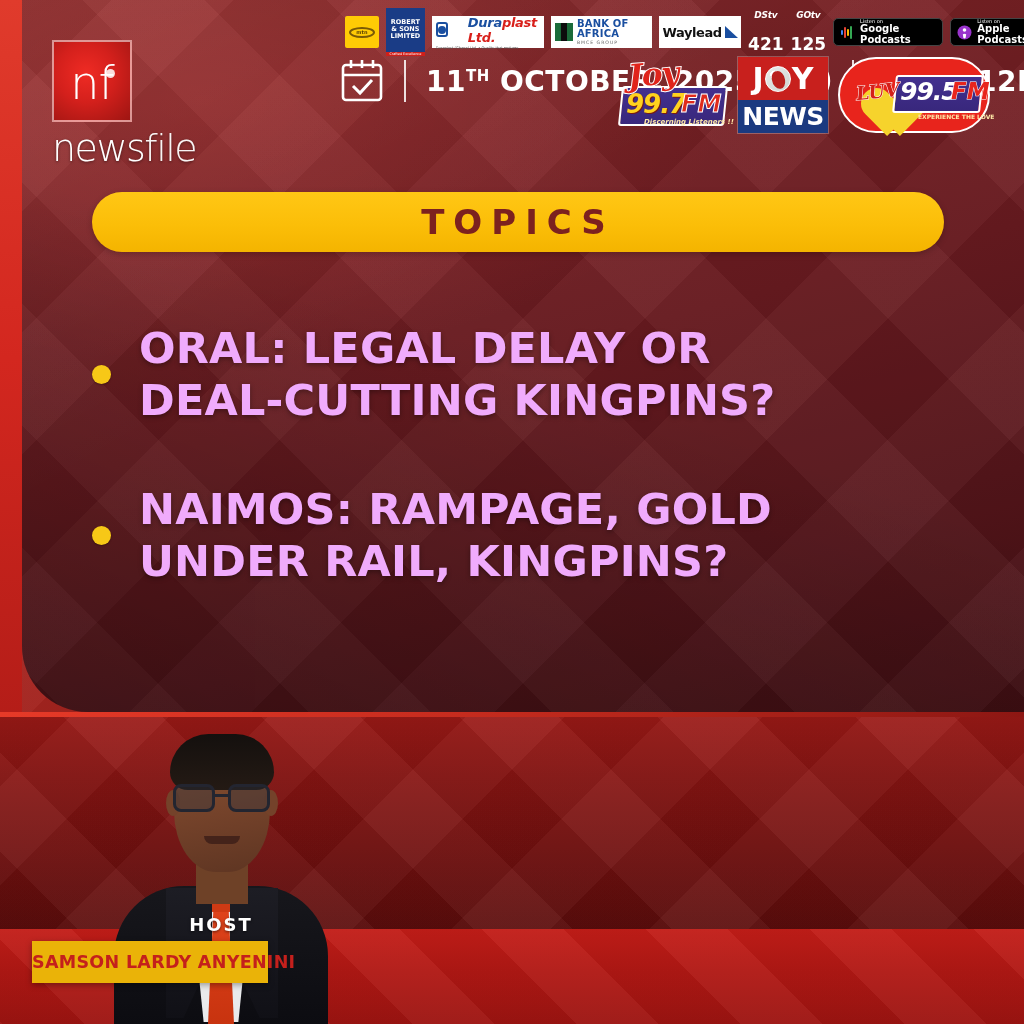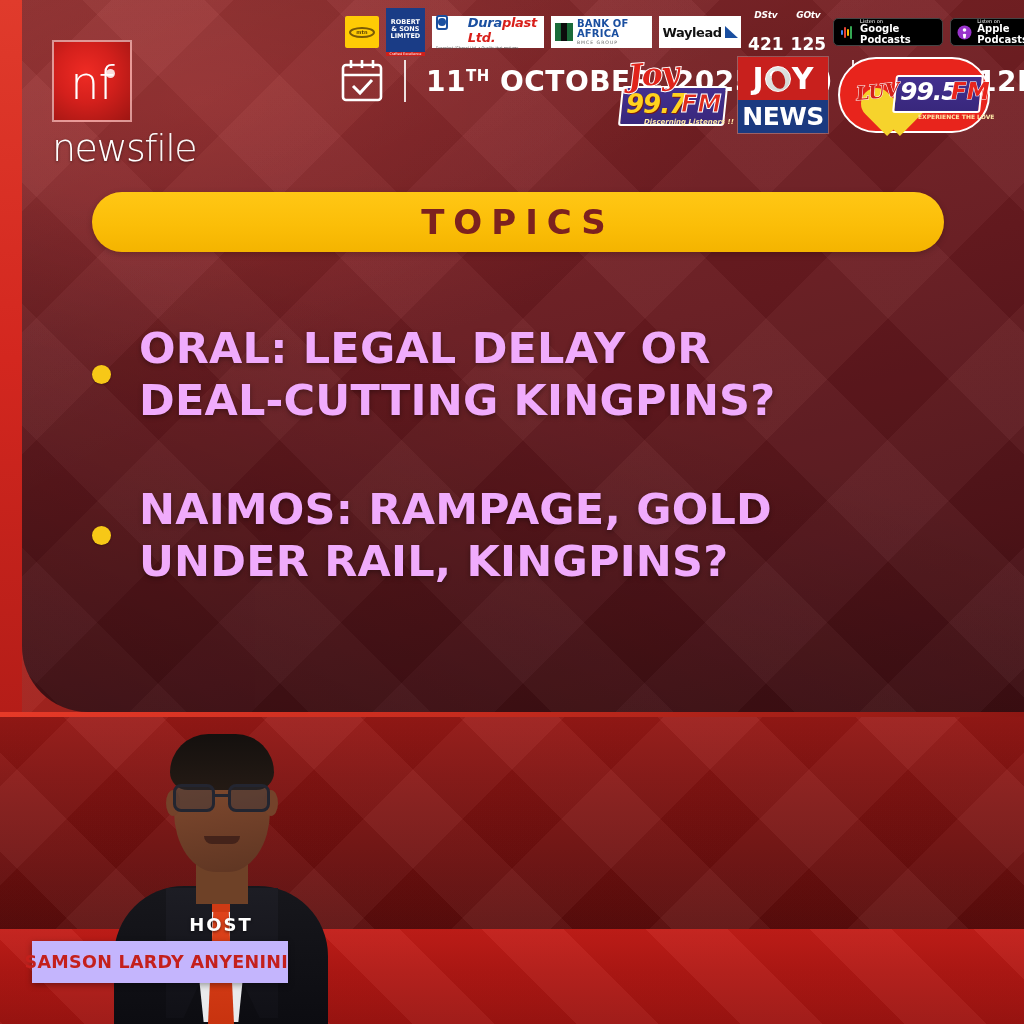--- a/index.html
+++ b/index.html
@@ -380,23 +380,23 @@
   .host-label {
     position: absolute; left: 0; right: 0; top: 196px;
     text-align: center; z-index: 9;
     font-family: "DejaVu Sans", sans-serif;
     font-weight: bold; font-size: 18px; color: #ffffff;
     letter-spacing: 2px;
     text-shadow: 0 1px 3px rgba(0,0,0,.6);
   }
   .host-namebar {
     position: absolute; left: 32px; top: 941px;
-    width: 256px; height: 42px;
-    background: #c4b5fd;
-    display: flex; align-items: center; justify-content: flex-end;
+    width: 236px; height: 42px;
+    background: #eab308;
+    display: flex; align-items: center; justify-content: flex-start;
     z-index: 12;
     box-shadow: 0 2px 6px rgba(0,0,0,.35);
   }
   .host-namebar span {
     font-family: "DejaVu Sans", sans-serif;
     font-weight: bold; font-size: 17.5px; color: #c4201c;
     letter-spacing: 0.3px; white-space: nowrap;
   }
 
   
@@ -435,21 +435,21 @@
     line-height: 1.12; text-align: center; width: 100%; padding: 11px 0;
   }
   .sp-robert .rs-bot {
     background: #d01f1a; color: #fff; font-size: 3.4px; width: 100%;
     text-align: center; line-height: 1.3;
   }
   .sp-dura {
     width: 118px; background: #ffffff; flex-direction: column;
     padding: 2px 4px; align-items: flex-start; justify-content: center;
   }
-  .sp-dura .dura-row { display: flex; align-items: flex-start; gap: 20px; }
+  .sp-dura .dura-row { display: flex; align-items: center; gap: 20px; }
   .sp-dura .dura-mark {
     width: 15px; height: 15px; border: 2px solid #1a4fa0; border-radius: 3px;
     display: flex; align-items: center; justify-content: center;
   }
   .sp-dura .dura-mark i {
     width: 8px; height: 8px; border-radius: 50%; background: #1a4fa0; display: block;
   }
   .sp-dura .dura-name {
     font-size: 13px; font-weight: bold; font-style: italic; color: #1a4fa0;
     letter-spacing: -0.3px;

